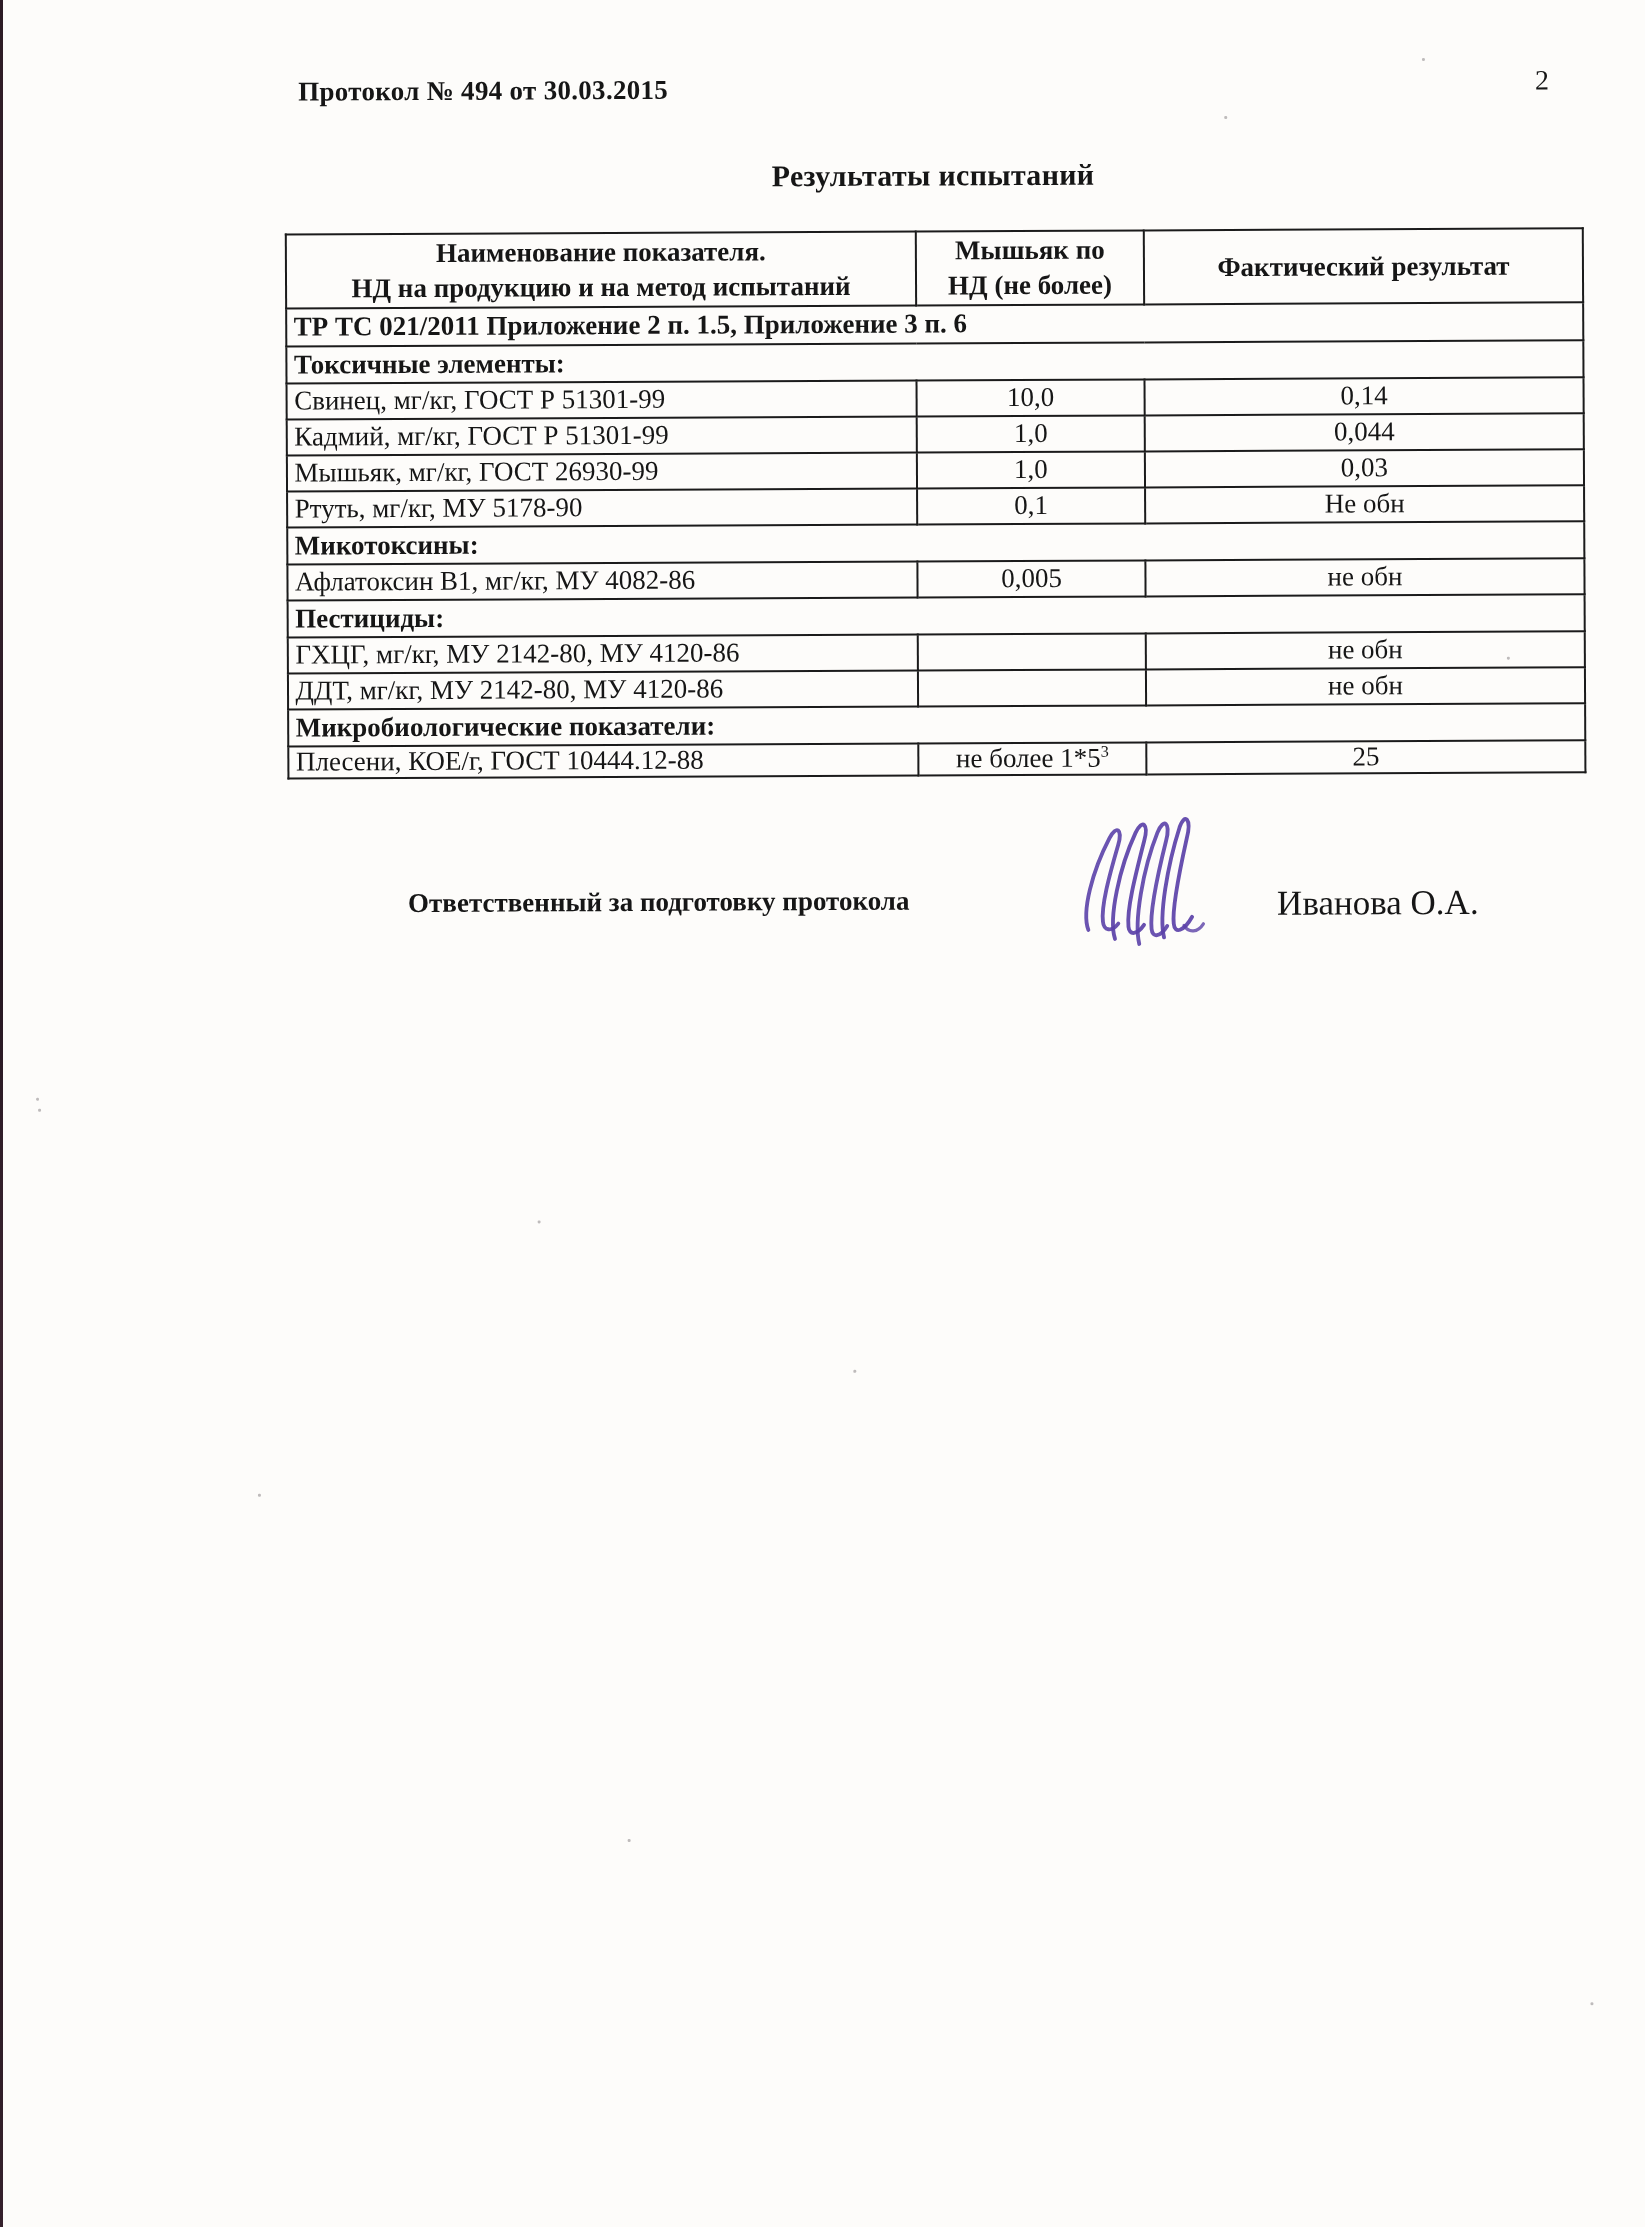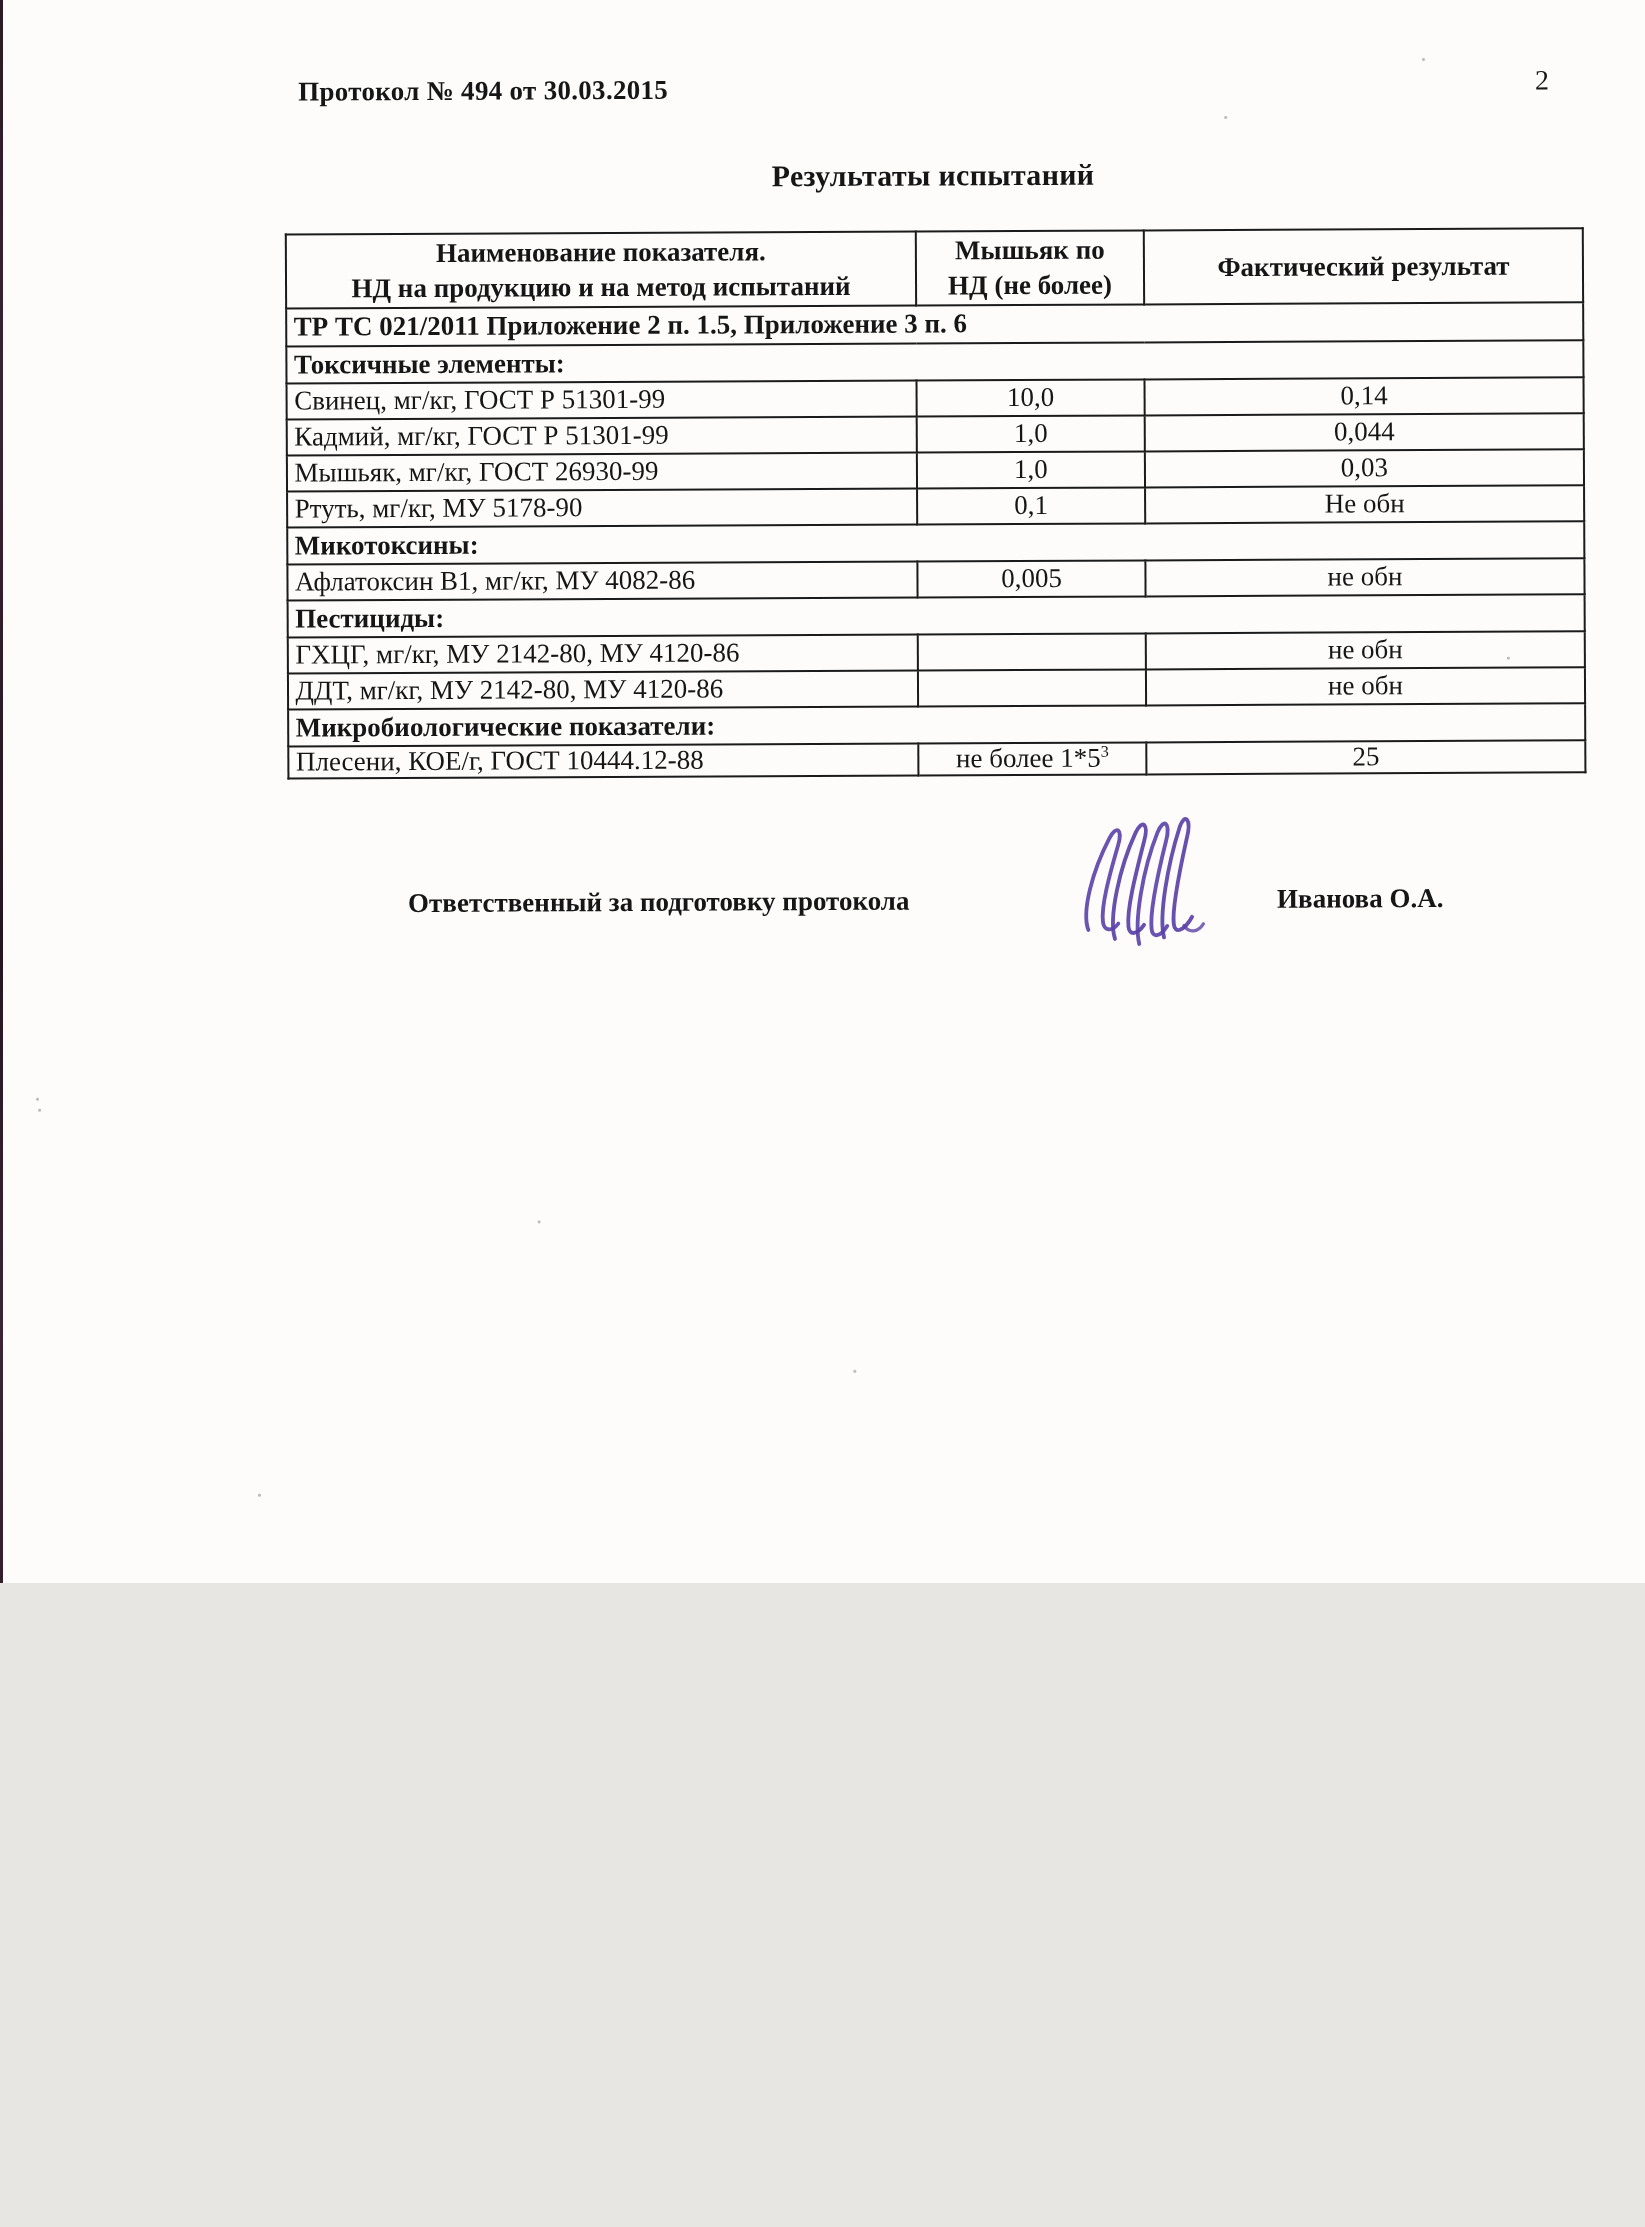--- a/index.html
+++ b/index.html
@@ -1,18 +1,18 @@
 <!DOCTYPE html>
 <html style="font-size:10.3px"><head>
 <meta charset="utf-8">
 <style>
   html,body{margin:0;padding:0;background:#e8e6e2;}
   .page{
     position:relative;
-    width:1646px;height:1583px;
+    width:1646px;height:2227px;
     background:#fdfcfa;
     overflow:hidden;
     font-family:"Liberation Serif","DejaVu Serif",serif;
     color:#161616;
   }
   .edge-strip{
     position:absolute;left:0;top:0;width:3.2px;height:2227px;
     background:linear-gradient(180deg,#2c1b24 0%,#3a2430 18%,#241620 42%,#3c2531 60%,#2a1a23 82%,#35212c 100%);
   }
   .content{position:absolute;left:0;top:0;width:1646px;height:2227px;transform:rotate(-0.28deg);transform-origin:50% 40%;}
@@ -32,21 +32,21 @@
   table.results th{font-size:27px;font-weight:bold;line-height:1.28;text-align:center;vertical-align:middle;}
   table.results td{font-size:27px;line-height:1.1;vertical-align:middle;}
   tr.r-span td{font-weight:bold;height:36px;text-align:left;}
   tr.r-section td{font-weight:bold;height:35px;text-align:left;}
   tr.r-data{height:36px;}
   tr.r-last{height:31px;}
   td.name{text-align:left;}
   td.c{text-align:center;}
   sup{font-size:.6em;vertical-align:super;line-height:0;}
   .sig-label{position:absolute;left:408px;top:886px;font-size:27px;font-weight:bold;white-space:nowrap;}
-  .sig-name{position:absolute;left:1277px;top:886px;font-size:27px;font-weight:bold;white-space:nowrap;}
+  .sig-name{position:absolute;left:1277px;top:886px;font-size:35px;font-weight:normal;white-space:nowrap;}
   svg.sig{position:absolute;left:1066px;top:808px;transform:rotate(3deg);}
   .speck{position:absolute;border-radius:50%;background:rgba(45,35,42,.30);}
 </style>
 </head>
 <body>
 
 <div class="page">
   <div class="edge-strip"></div>
 
   <div class="content">

